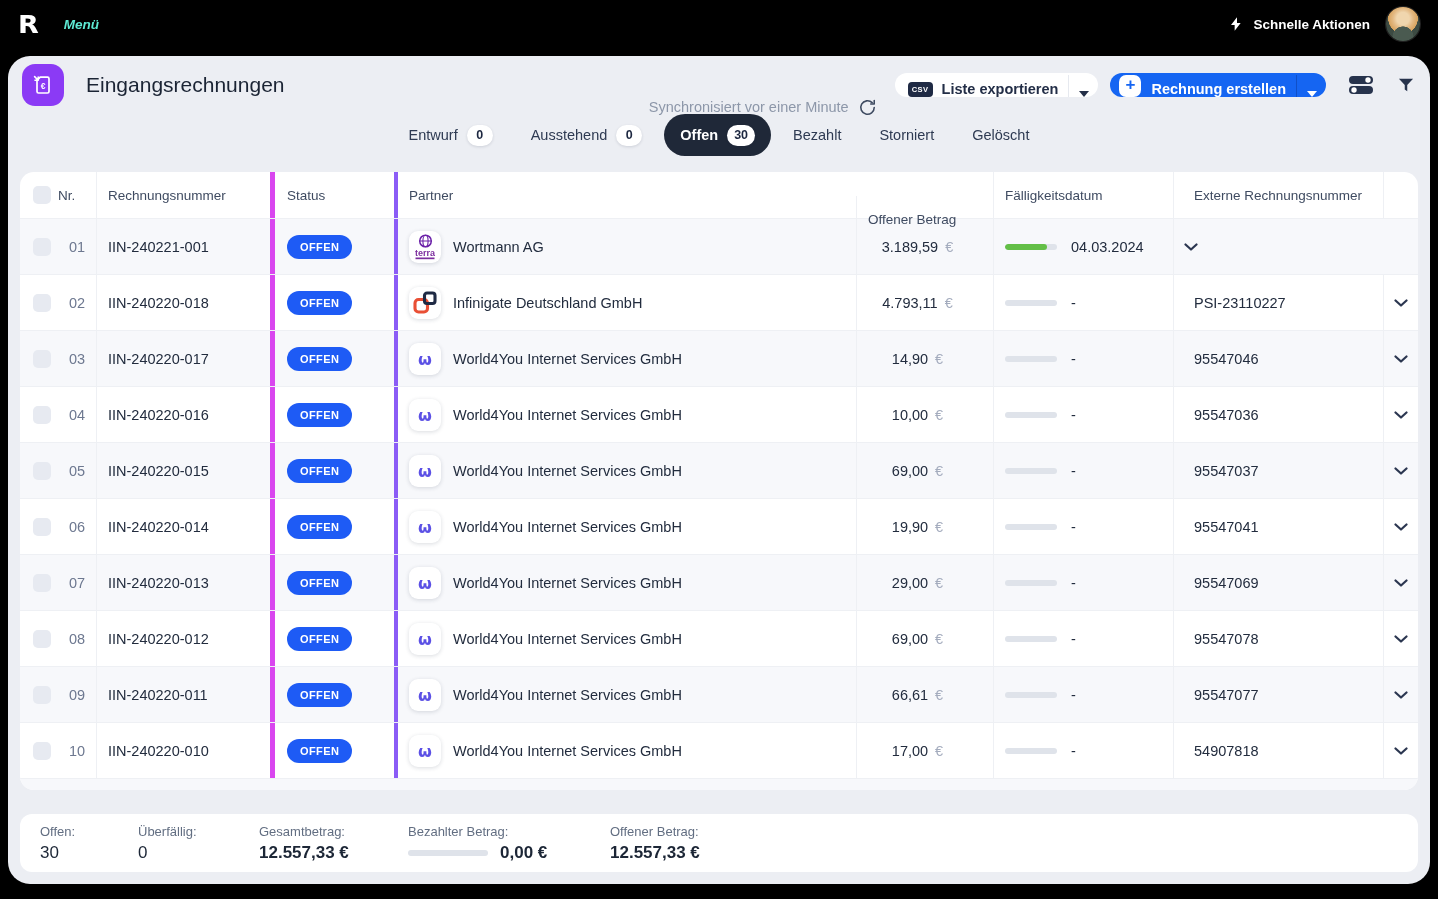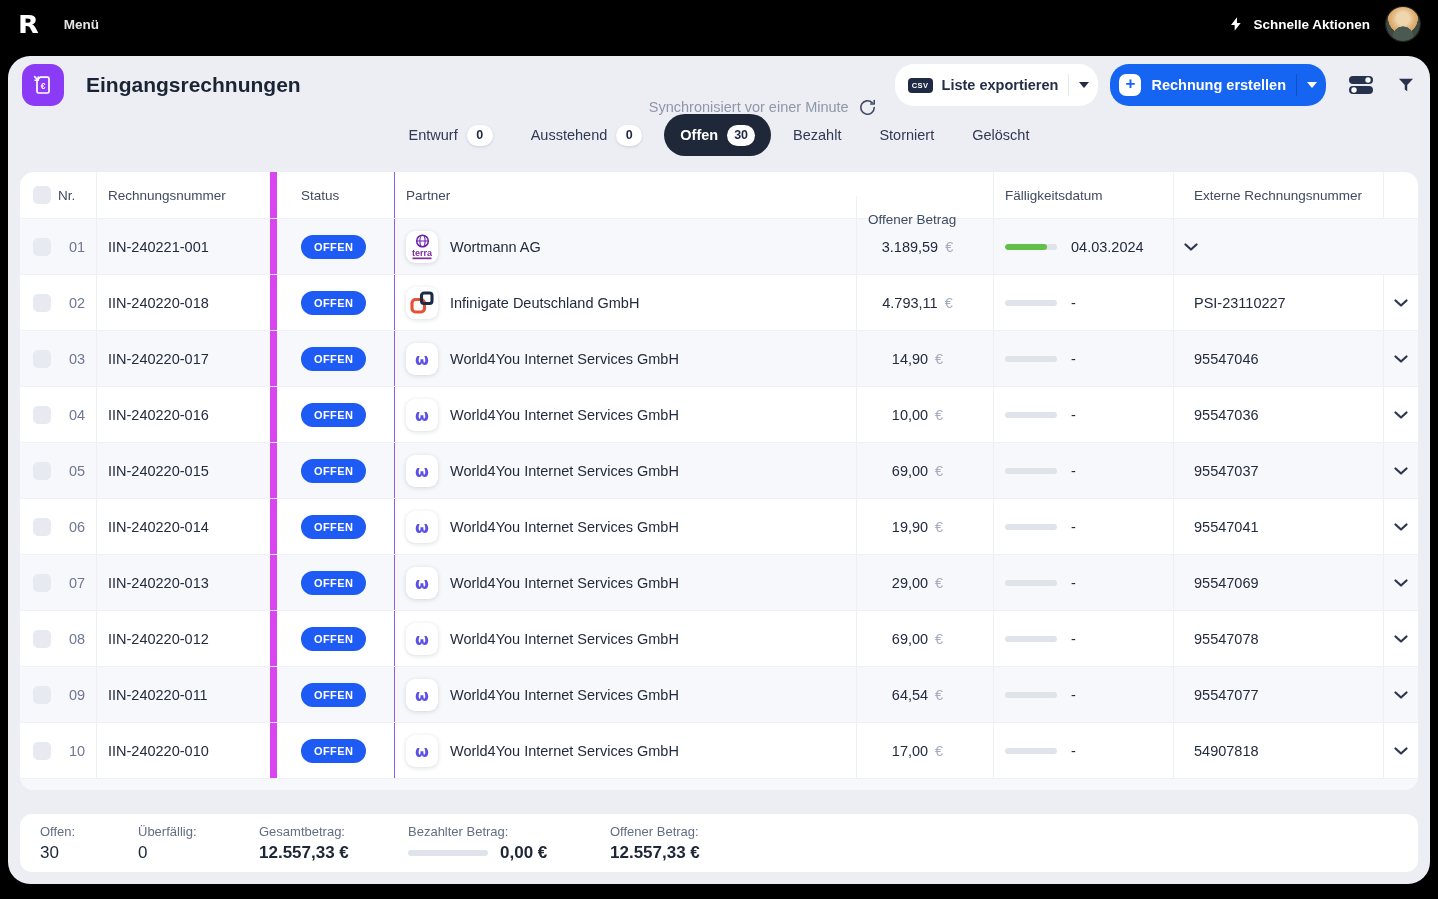--- a/index.html
+++ b/index.html
@@ -6,38 +6,38 @@
   html,body { width:1438px; height:899px; }
   body {
     background:#000;
     font-family:"Liberation Sans", sans-serif;
     overflow:hidden;
     -webkit-font-smoothing:antialiased;
   }
   
   .topbar { height:48px; display:flex; align-items:center; padding:0 18px; background:#000; color:#fff; }
   .brand { font-family:"DejaVu Sans", sans-serif; font-size:27px; font-weight:800; color:#fff; letter-spacing:-1px; transform:scaleY(.92); }
-  .menu-label { margin-left:26px; font-size:13.5px; font-weight:700; color:#e5e5e5; }
+  .menu-label { margin-left:26px; font-size:13.5px; font-weight:700; color:#5eead4;font-style:italic; }
   .topbar-right { margin-left:auto; display:flex; align-items:center; }
   .quick-actions { display:flex; align-items:center; gap:9px; font-size:13.5px; font-weight:700; color:#fff; cursor:pointer; }
   .avatar { width:34px; height:34px; border-radius:50%; margin-left:16px;
     background:
       radial-gradient(circle at 50% 88%, #4a5a50 0 30%, transparent 31%),
       radial-gradient(circle at 50% 34%, #f0d6ae 0 22%, #e3b983 36%, #d8a45f 52%, #3c4a42 53%);
     box-shadow:0 0 0 1px #222; }
   
   .shell { margin:8px 8px 0; height:828px; background:#eceef3; border-radius:22px; overflow:hidden; }
   
   .page-header { display:flex; align-items:center; padding:8px 14px 8px 14px; height:58px; }
   .page-icon { width:42px; height:42px; border-radius:13px; background:#8b3af5; display:flex; align-items:center; justify-content:center; flex:none; }
-  .page-title { margin-left:22px; font-size:21px; font-weight:700; color:#1b2434; }
+  .page-title { margin-left:22px; font-size:21px; font-weight:400; color:#1b2434; }
   .header-right { margin-left:auto; display:flex; align-items:center; }
   .sync { display:flex; align-items:center; gap:9px; color:#8d97a9; font-size:14.5px; margin-right:18px;margin-top:44px; }
   .sync svg { cursor:pointer; }
-  .btn { height:42px; border-radius:19px; display:flex; align-items:center; border:none; font-family:inherit; font-size:14.5px; cursor:pointer; }
+  .btn { height:24px; border-radius:19px; display:flex; align-items:flex-end; border:none; font-family:inherit; font-size:14.5px; cursor:pointer; }
   .btn-export { background:#fff; color:#232e47; font-weight:600; padding:0 9px 0 13px; margin-right:12px; }
   .csv-badge { background:#1f2a44; color:#fff; font-size:7.5px; font-weight:700; letter-spacing:.5px; padding:3px 4px; border-radius:4px; margin-right:9px; }
   .vdiv { width:1px; height:22px; background:#e6e9ef; margin:0 10px; }
   .caret { width:0; height:0; border-left:5px solid transparent; border-right:5px solid transparent; border-top:6px solid #232e47; }
   .btn-create { background:#1565f2; color:#fff; font-weight:600; padding:0 9px 0 9px; }
   .plus-box { width:22px; height:22px; border-radius:7px; background:#fff; color:#1565f2; font-size:17px; font-weight:700; line-height:20px; text-align:center; margin-right:10px; }
   .btn-create .vdiv { background:rgba(10,40,120,.35); }
   .btn-create .caret { border-top-color:#fff; }
   .icon-btn { background:none; border:none; margin-left:22px; cursor:pointer; display:flex; align-items:center; }
   
@@ -48,22 +48,22 @@
   
   .table-card { margin:0 12px; background:#fff; border-radius:14px; overflow:hidden; }
   .thead, .tr { display:flex; align-items:center; }
   .thead { height:46px; color:#3f4b61; font-size:13.5px; font-weight:500; }
   .tr { height:56px; border-top:1px solid #eef0f4; font-size:14.5px; color:#222c3e; }
   .tr.alt { background:#f7f8fb; }
   .td { height:100%; display:flex; align-items:center; flex:none; }
   .c-check { width:38px; padding-left:13px; }
   .c-nr { width:38px; justify-content:center; color:#6d7890; }
   .c-inv { width:174px; padding-left:11px; border-left:1px solid #eef0f4; }
-  .c-status { width:124px; padding-left:24px; border-left:7px solid #d946ef; }
-  .c-partner { width:462px; padding-left:11px; border-left:1px solid #8b5cf6; }
+  .c-status { width:124px; padding-left:12px; border-left:5px solid #d946ef; }
+  .c-partner { width:462px; padding-left:11px; border-left:4px solid #8b5cf6; }
   .c-amount { width:137px; justify-content:center; padding-right:15px; border-left:1px solid #eef0f4; }
   .c-due { width:180px; padding-left:11px; border-left:1px solid #eef0f4; }
   .c-ext { width:210px; padding-left:20px; border-left:1px solid #eef0f4; }
   .c-chev { width:35px; justify-content:center; border-left:1px solid #eef0f4; cursor:pointer; }
   .checkbox { width:18px; height:18px; border-radius:5px; background:#e7eaf1; cursor:pointer; display:inline-block; }
   .badge-offen { background:#1e5bf5; color:#fff; font-size:11px; font-weight:700; letter-spacing:.4px; padding:6px 13px; border-radius:13px; }
   .logo-box { width:32px; height:32px; border-radius:9px; background:#fff; box-shadow:0 1px 4px rgba(25,35,60,.16); margin-right:12px; display:flex; align-items:center; justify-content:center; flex:none; }
   .cur { color:#a3abbd; margin-left:7px; }
   .due-bar { width:52px; height:6px; border-radius:3px; background:#dfe3ea; margin-right:14px; overflow:hidden; flex:none; }
   .due-bar i { display:block; height:100%; width:0; background:#63bf47; border-radius:3px; }
@@ -487,21 +487,21 @@
           </div>
       <div class="td c-partner">
         <span class="logo-box">
               <svg width="30" height="30" viewBox="0 0 30 30">
                 <text x="15" y="20.5" text-anchor="middle" font-size="16" font-weight="bold" fill="#5b50e5" font-family="DejaVu Sans, sans-serif">ω</text>
               </svg>
             </span>
         <span>World4You Internet Services GmbH</span>
       </div>
       <div class="td c-amount">
-        <span>64,54</span>
+        <span>66,61</span>
         <span class="cur">€</span>
       </div>
       <div class="td c-due">
         <span class="due-bar gray">
               <i></i>
             </span>
         <span>-</span>
       </div>
       <div class="td c-ext">95547077</div>
       <div class="td c-chev">

